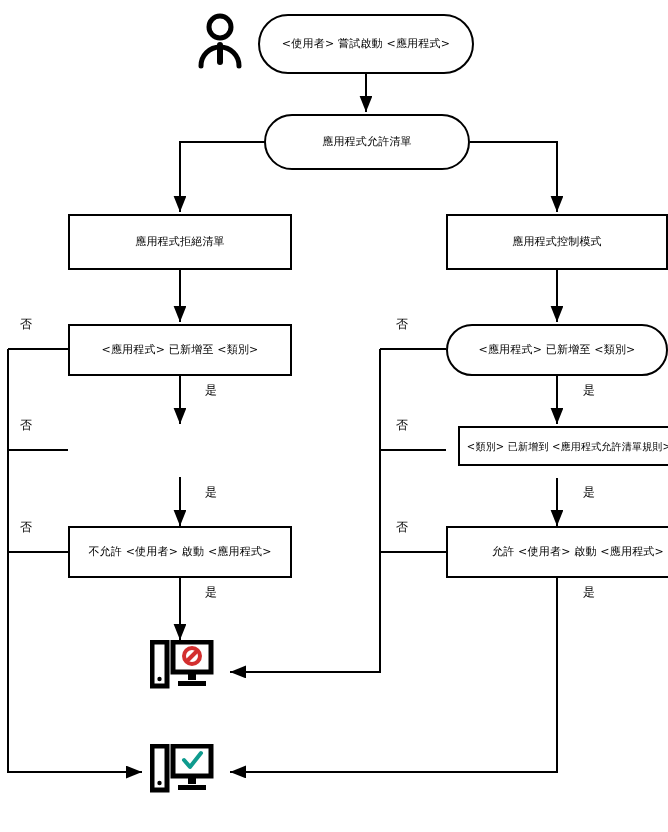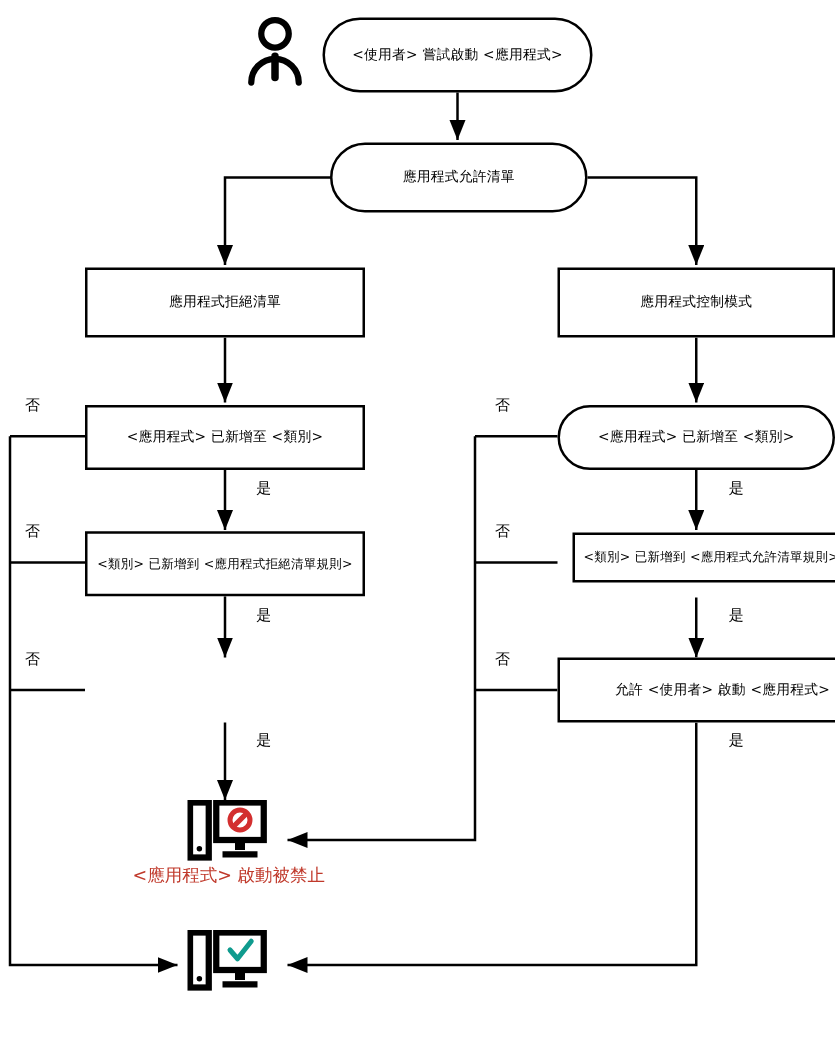--- a/index.html
+++ b/index.html
@@ -135,28 +135,28 @@
   </div>
 
   <div class="node" style="left:68px; top:324px; width:224px; height:52px;">
     <span class="label">&lt;應用程式&gt; 已新增至 &lt;類別&gt;</span>
   </div>
 
   <div class="node stadium" style="left:446px; top:324px; width:222px; height:52px;">
     <span class="label">&lt;應用程式&gt; 已新增至 &lt;類別&gt;</span>
   </div>
 
-  <div class="node" style="left:68px; top:425px; width:224px; height:52px;">
-    <span class="label" style="font-size:10px;">&lt;類別&gt; 已新增到 &lt;應用程式拒絕清單規則&gt;</span>
-  </div>
 
   <div class="node" style="left:458px; top:426px; width:222px; height:40px;">
     <span class="label" style="font-size:10px;">&lt;類別&gt; 已新增到 &lt;應用程式允許清單規則&gt;</span>
   </div>
 
+  <div class="node" style="left:68px; top:526px; width:224px; height:52px;">
+    <span class="label">不允許 &lt;使用者&gt; 啟動 &lt;應用程式&gt;</span>
+  </div>
 
   <div class="node" style="left:446px; top:526px; width:264px; height:52px;">
     <span class="label">允許 &lt;使用者&gt; 啟動 &lt;應用程式&gt;</span>
   </div>
 
   <div class="edge-label" style="left:20px; top:318px;">否</div>
   <div class="edge-label" style="left:20px; top:419px;">否</div>
   <div class="edge-label" style="left:20px; top:521px;">否</div>
 
   <div class="edge-label" style="left:205px; top:384px;">是</div>
@@ -175,21 +175,20 @@
     <svg width="64" height="56" viewBox="0 0 64 56" xmlns="http://www.w3.org/2000/svg">
       <rect x="2" y="2" width="15" height="44" fill="none" stroke="#000000" stroke-width="5"></rect>
       <circle cx="9.5" cy="39" r="2.2" fill="#000000"></circle>
       <rect x="23" y="2" width="38" height="30" fill="none" stroke="#000000" stroke-width="5"></rect>
       <rect x="38" y="32" width="8" height="8" fill="#000000"></rect>
       <rect x="28" y="41" width="28" height="5" fill="#000000"></rect>
       <circle cx="42" cy="16" r="8" fill="none" stroke="#d32f2f" stroke-width="4"></circle>
       <line x1="36.5" y1="21.5" x2="47.5" y2="10.5" stroke="#d32f2f" stroke-width="4"></line>
     </svg>
   </div>
-  <div class="result-caption caption-blocked" style="left:0px; top:694px; width:366px;">&lt;應用程式&gt; 啟動被禁止</div>
 
   <div class="icon-box" style="left:150px; top:744px; width:64px; height:56px;">
     <svg width="64" height="56" viewBox="0 0 64 56" xmlns="http://www.w3.org/2000/svg">
       <rect x="2" y="2" width="15" height="44" fill="none" stroke="#000000" stroke-width="5"></rect>
       <circle cx="9.5" cy="39" r="2.2" fill="#000000"></circle>
       <rect x="23" y="2" width="38" height="30" fill="none" stroke="#000000" stroke-width="5"></rect>
       <rect x="38" y="32" width="8" height="8" fill="#000000"></rect>
       <rect x="28" y="41" width="28" height="5" fill="#000000"></rect>
       <polyline points="34,16 40,23 51,9" fill="none" stroke="#0f9b8e" stroke-width="4" stroke-linecap="round" stroke-linejoin="round"></polyline>
     </svg>

